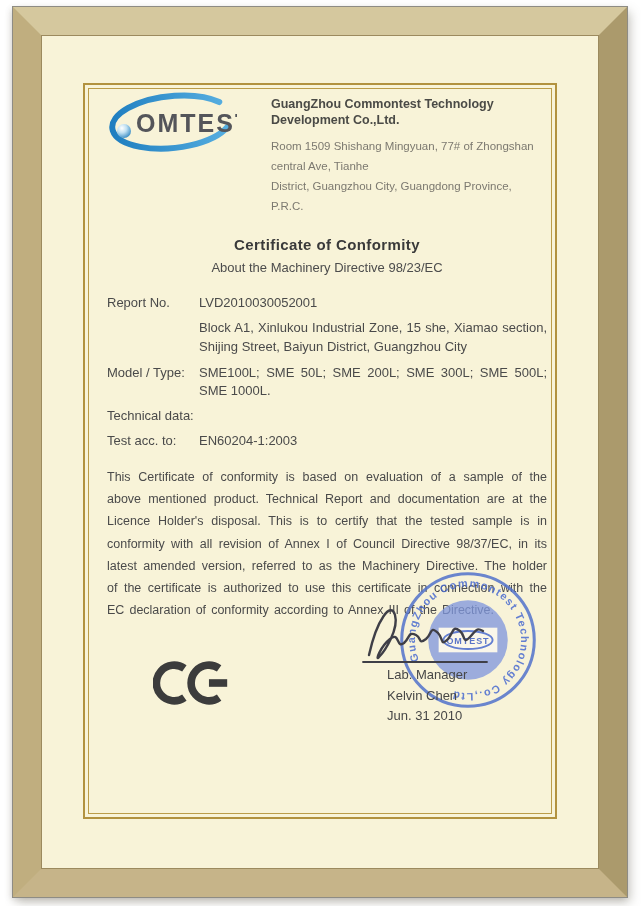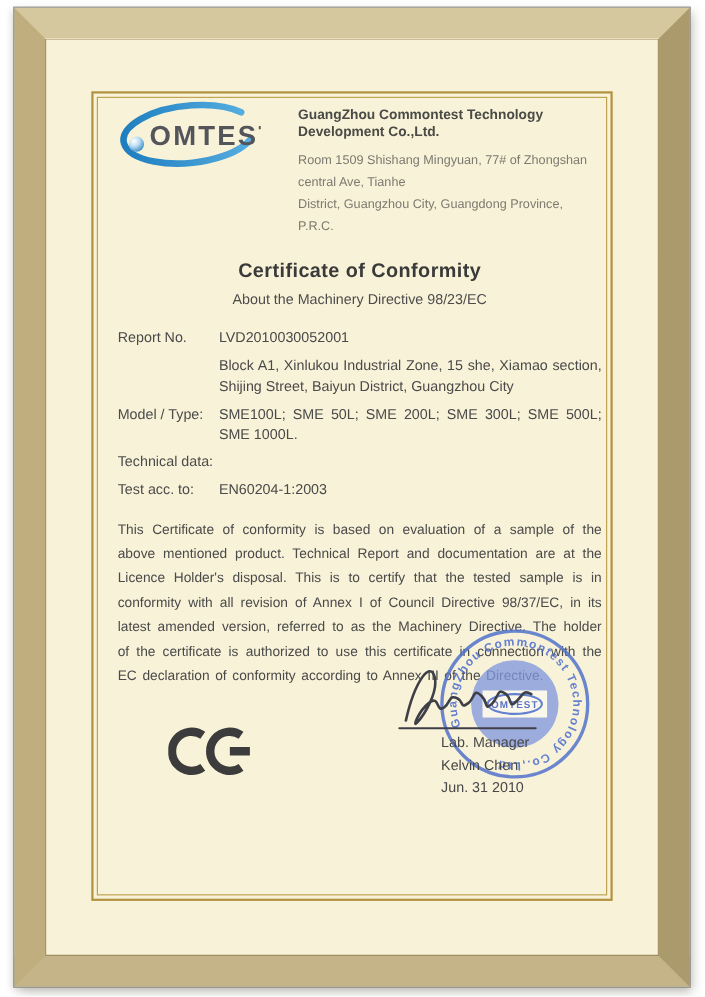--- a/index.html
+++ b/index.html
@@ -28,40 +28,40 @@
   
   .content { position:absolute; left:66px; top:56px; width:440px; color:#4a4a4a; }
 
   .cert-header { display:flex; align-items:flex-start; }
   .logo-svg { flex:none; }
   .header-text { margin-left:34px; padding-top:5px; width:286px; }
   .company-name { font-size:12.5px; font-weight:bold; color:#4a4a46; line-height:1.3; }
   .company-address { margin-top:7px; font-size:11.5px; color:#7c7970; line-height:1.75; }
 
   .title-block { text-align:center; margin-top:20px; }
-  .cert-title { font-size:18px; font-weight:bold; color:#3a3a3a; letter-spacing:0.4px; }
+  .cert-title { font-size:15px; font-weight:bold; color:#3a3a3a; letter-spacing:0.4px; }
   .cert-subtitle { margin-top:7px; font-size:13px; color:#4c4c4c; }
 
   .fields { margin-top:19px; font-size:13px; }
   .row { display:flex; line-height:1.45; }
   .lbl { flex:none; width:92px; }
   .val { flex:1; }
   .just { text-align:justify; }
   .mb12{margin-bottom:12px}.mb6{margin-bottom:6px}.mb10{margin-bottom:10px}.mb7{margin-bottom:7px}
 
   .declaration {
     margin-top:15px; font-size:12.5px; line-height:1.78; text-align:justify;
     word-spacing:1.6px; color:#4a4a4a;
   }
 
   
   .ce-mark { position:absolute; left:112px; top:622px; }
   .stamp { position:absolute; left:356px; top:534px; opacity:0.85; z-index:1; }
   .signature-svg { position:absolute; left:314px; top:556px; z-index:3; }
-  .sig-block { position:absolute; left:360px; top:630px; z-index:2;
+  .sig-block { position:absolute; left:346px; top:630px; z-index:2;
                font-size:13px; line-height:1.58; color:#474747; }
 </style>
 </head>
 <body>
 
 <div class="page">
   <div class="frame">
     <div class="rule-outer">
       <div class="rule-inner"></div>
     </div>

